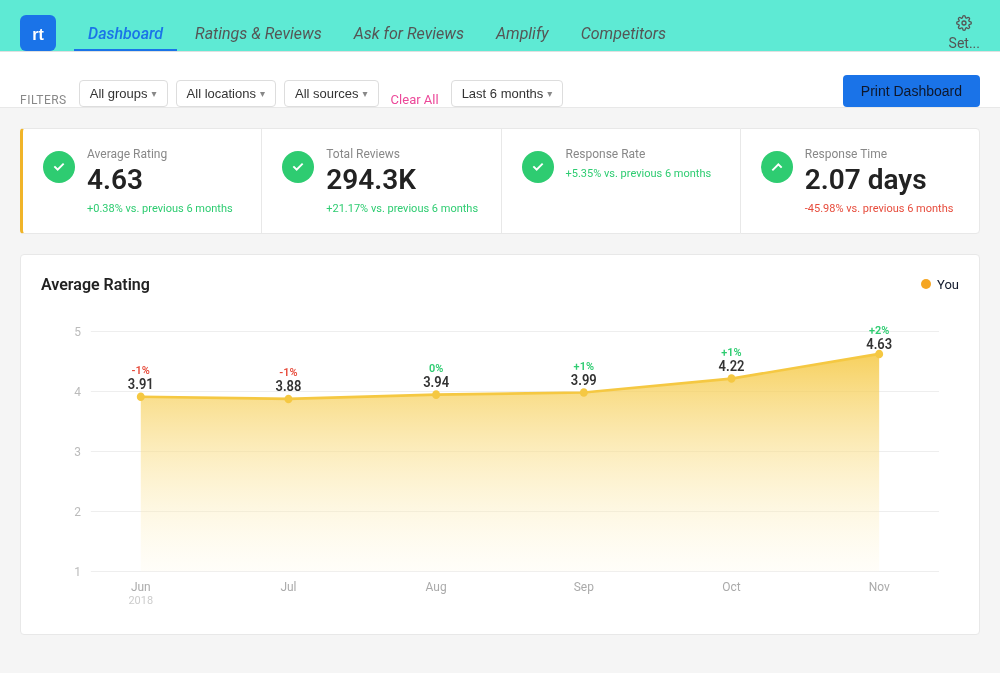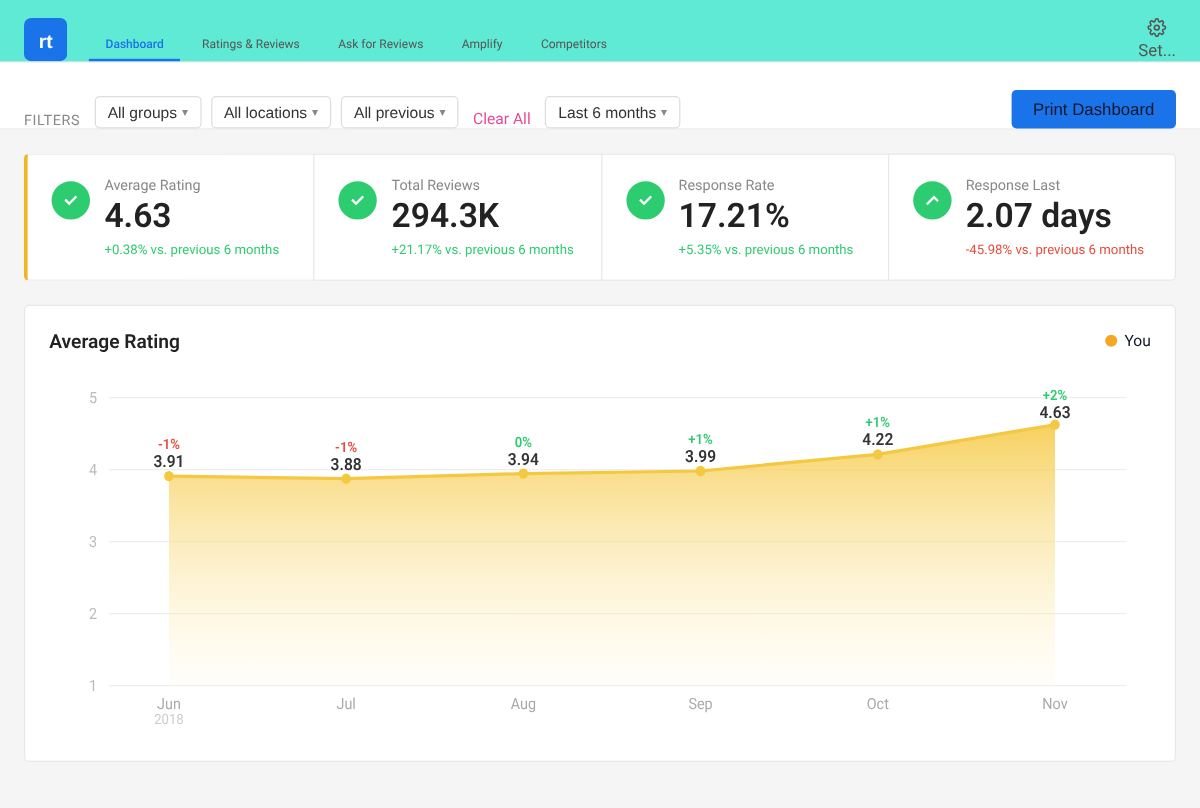--- a/index.html
+++ b/index.html
@@ -10,23 +10,24 @@
       display: flex; align-items: flex-end;
       background: #5eead4; border-bottom: 1px solid #e0e0e0;
       padding: 0 20px; height: 52px;
     }
     .navbar-logo {
       width: 36px; height: 36px; margin-right: 18px; flex-shrink: 0;
     }
     .navbar-logo svg { width: 36px; height: 36px; }
     .nav-links { display: flex; gap: 4px; flex: 1; }
     .nav-link {
-      padding: 6px 14px; font-size: 10px; color: #555;
+      padding: 6px 14px; font-size: 16px; color: #555;
       cursor: pointer; border-radius: 4px; text-decoration: none;
       white-space: nowrap;
+      font-style: italic;
     }
     .nav-link.active {
       color: #1a73e8; border-bottom: 2px solid #1a73e8;
       border-radius: 0; font-weight: 500;
     }
     .nav-right { display: flex; align-items: center; gap: 8px; margin-left: auto; }
     .nav-settings { font-size: 14px; color: #555; display: flex; align-items: center; gap: 4px; cursor: pointer; flex-direction: column; }
 
     
     .filter-bar {
@@ -122,21 +123,21 @@
   <span class="filter-label">FILTERS</span>
   <button class="filter-btn">
     <span>All groups</span>
     <span class="chevron">▾</span>
   </button>
   <button class="filter-btn">
     <span>All locations</span>
     <span class="chevron">▾</span>
   </button>
   <button class="filter-btn">
-    <span>All previous</span>
+    <span>All sources</span>
     <span class="chevron">▾</span>
   </button>
   <a class="clear-all">Clear All</a>
   <button class="filter-btn">
     <span>Last 6 months</span>
     <span class="chevron">▾</span>
   </button>
   <button class="print-btn">Print Dashboard</button>
 </div>
 
@@ -176,35 +177,34 @@
 
     <div class="stat-card">
       <div class="stat-card-inner">
         <div class="stat-icon">
           <svg viewBox="0 0 24 24">
               <path d="M4 12l2-2 4 4 8-8 2 2-10 10z"></path>
             </svg>
         </div>
         <div>
           <div class="stat-title">Response Rate</div>
-          <div class="stat-value">17.21%</div>
           <div class="stat-change pos">+5.35% vs. previous 6 months</div>
         </div>
       </div>
     </div>
 
     <div class="stat-card">
       <div class="stat-card-inner">
         <div class="stat-icon down" style="background:#2ecc71;">
           <svg viewBox="0 0 24 24" style="transform:rotate(180deg)">
               <path d="M4 12l2-2 4 4 8-8 2 2-10 10z"></path>
             </svg>
         </div>
         <div>
-          <div class="stat-title">Response Last</div>
+          <div class="stat-title">Response Time</div>
           <div class="stat-value">2.07 days</div>
           <div class="stat-change neg">-45.98% vs. previous 6 months</div>
         </div>
       </div>
     </div>
   </div>
 
   <div class="chart-section">
     <div class="chart-header">
       <span class="chart-title">Average Rating</span>

